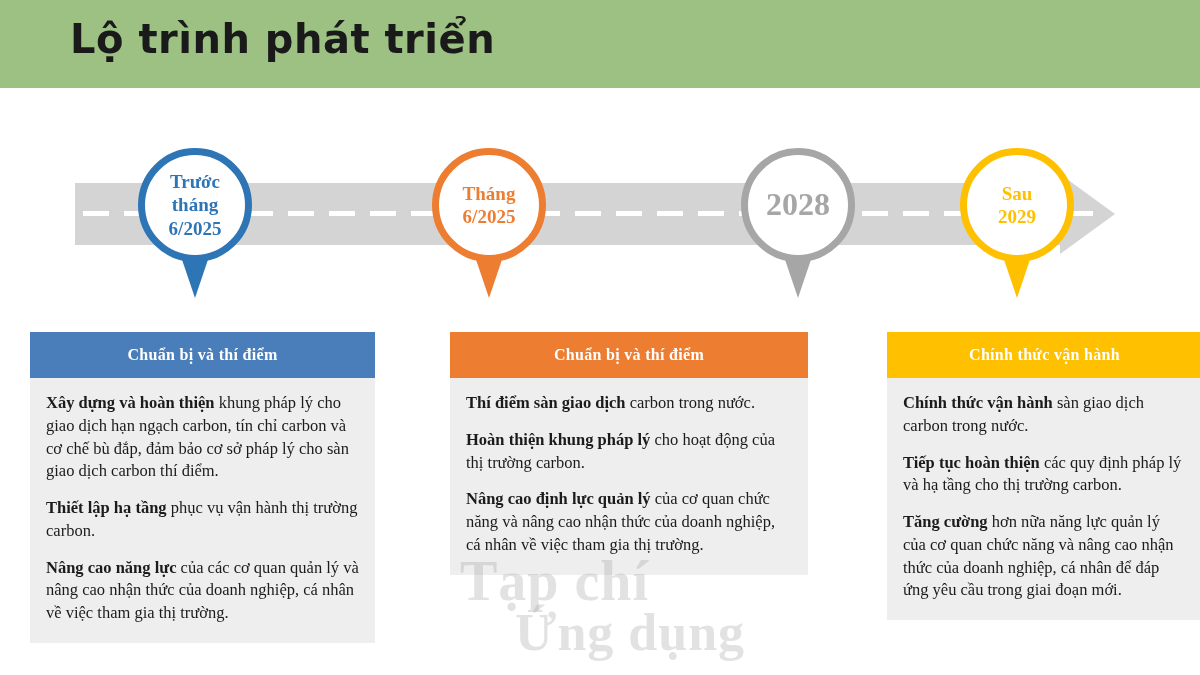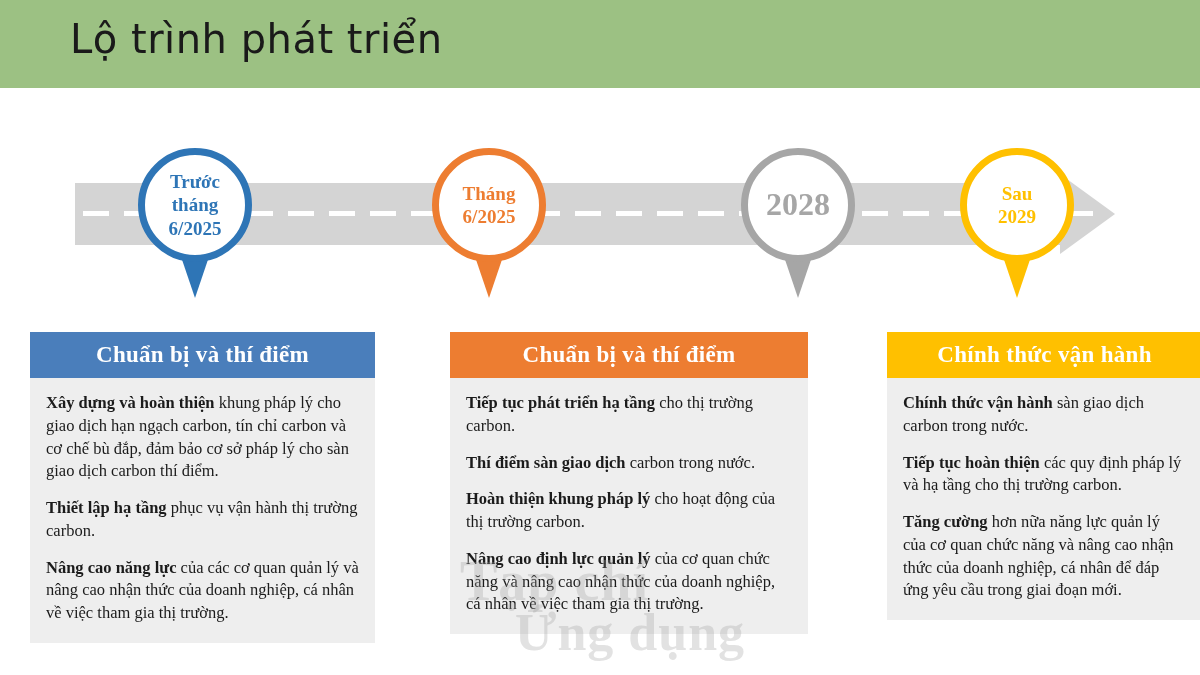--- a/index.html
+++ b/index.html
@@ -21,21 +21,21 @@
     width: 1200px;
     height: 88px;
     background: #9cc183;
   }
   .header-title {
     position: absolute;
     left: 70px;
     top: 16px;
     font-family: "DejaVu Sans", sans-serif;
     font-size: 40px;
-    font-weight: 400;
+    font-weight: 700;
     color: #1a1a1a;
     letter-spacing: 0.5px;
     white-space: nowrap;
   }
 
   
   .timeline-arrow {
     position: absolute;
     left: 75px;
     top: 183px;
@@ -119,21 +119,21 @@
     position: absolute;
     width: 345px;
   }
   .card-header {
     height: 46px;
     display: flex;
     align-items: center;
     justify-content: center;
     color: #ffffff;
     font-weight: bold;
-    font-size: 23px;
+    font-size: 16px;
     font-family: "Liberation Serif", serif;
     letter-spacing: 0.3px;
   }
   .card-body {
     background: #eeeeee;
     padding: 14px 16px 18px 16px;
     box-sizing: border-box;
   }
   .card-body p {
     margin: 0 0 14px 0;
@@ -251,21 +251,20 @@
       <div class="card-header" style="background: rgb(74, 126, 187);">Chuẩn bị và thí điểm</div>
       <div class="card-body">
         <p><b>Xây dựng và hoàn thiện</b> khung pháp lý cho giao dịch hạn ngạch carbon, tín chỉ carbon và cơ chế bù đắp, đảm bảo cơ sở pháp lý cho sàn giao dịch carbon thí điểm.</p>
         <p><b>Thiết lập hạ tầng</b> phục vụ vận hành thị trường carbon.</p>
         <p><b>Nâng cao năng lực</b> của các cơ quan quản lý và nâng cao nhận thức của doanh nghiệp, cá nhân về việc tham gia thị trường.</p>
       </div>
     </div>
     <div class="card" style="left: 450px; top: 332px; width: 358px;">
       <div class="card-header" style="background: rgb(237, 125, 49);">Chuẩn bị và thí điểm</div>
       <div class="card-body">
-        <p><b>Tiếp tục phát triển hạ tầng</b> cho thị trường carbon.</p>
         <p><b>Thí điểm sàn giao dịch</b> carbon trong nước.</p>
         <p><b>Hoàn thiện khung pháp lý</b> cho hoạt động của thị trường carbon.</p>
         <p><b>Nâng cao định lực quản lý</b> của cơ quan chức năng và nâng cao nhận thức của doanh nghiệp, cá nhân về việc tham gia thị trường.</p>
       </div>
     </div>
     <div class="card" style="left: 855px; top: 332px; width: 315px; padding-left: 32px;">
       <div class="card-header" style="background: rgb(255, 192, 0);">Chính thức vận hành</div>
       <div class="card-body">
         <p><b>Chính thức vận hành</b> sàn giao dịch carbon trong nước.</p>
         <p><b>Tiếp tục hoàn thiện</b> các quy định pháp lý và hạ tầng cho thị trường carbon.</p>

